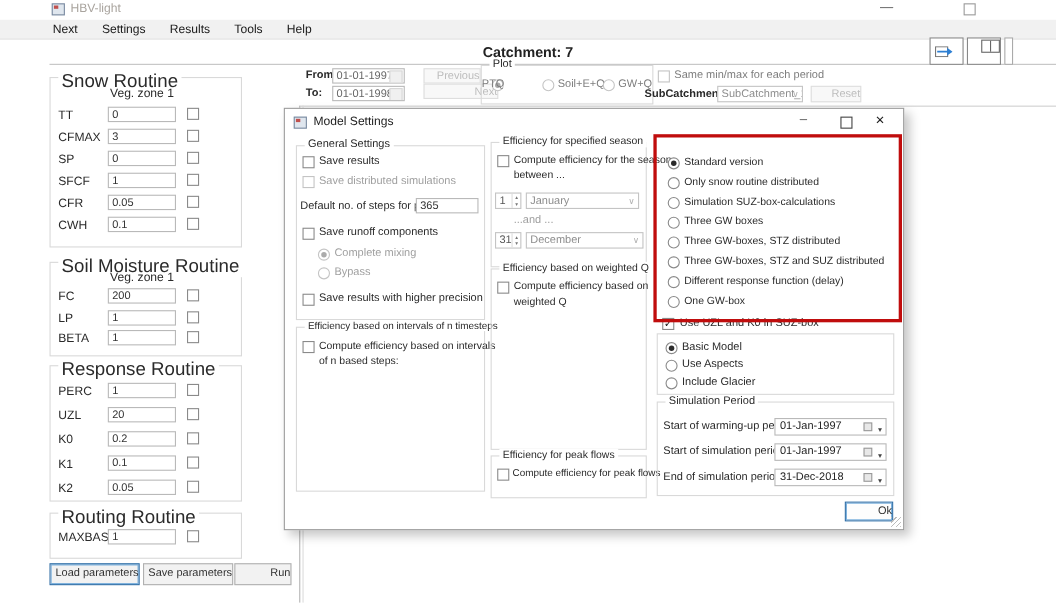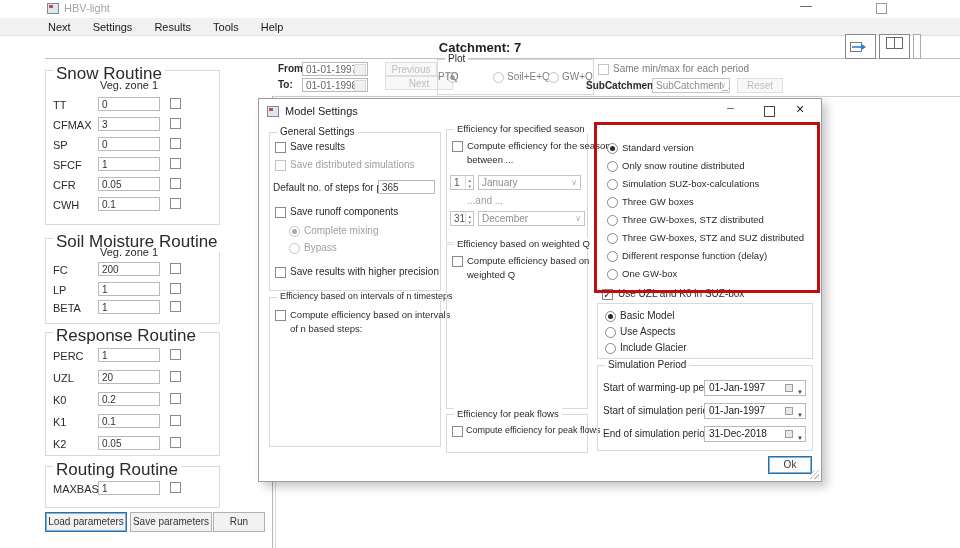--- a/index.html
+++ b/index.html
@@ -11,21 +11,21 @@
   .dis{color:#9f9f9f}
   .gray{color:#7d7d7d}
   .bold{font-weight:bold}
   .grp{position:absolute;border:1px solid #d9d9d9;background:transparent}
   .grp .cap{position:absolute;top:-7px;left:7px;background:#fff;padding:0 3px;
             font-size:10px;color:#2a2a2a;white-space:nowrap}
   .grp .cap11{font-size:17px}
   .inp{position:absolute;border:1px solid #b9b9b9;background:#fff;font-size:10px;
        color:#333;padding:1px 3px;box-sizing:border-box;height:14px;line-height:11px;overflow:hidden}
   .btn{position:absolute;border:1px solid #b0b0b0;background:#f2f2f2;font-size:10px;
-       color:#333;text-align:center;box-sizing:border-box;line-height:13px}
+       color:#333;text-align:right;box-sizing:border-box;line-height:13px}
   .btn.disabled{color:#bdbdbd;border-color:#dedede;background:#f8f8f8}
   .btn.focus{border:1px solid #2f6fa8;box-shadow:inset 0 0 0 1px #7fb2dd}
   .cbx{position:absolute;width:11px;height:11px;border:1px solid #8a8a8a;background:#fff;
        box-sizing:border-box;font-size:10px;line-height:9px;text-align:center;color:#1a1a1a}
   .cbx.dis{border-color:#c4c4c4}
   .cbx.checked::after{content:"\2713";font-size:10px}
   .rd{position:absolute;width:11px;height:11px;border:1px solid #8a8a8a;border-radius:50%;
       background:#fff;box-sizing:border-box}
   .rd.on::after{content:"";position:absolute;left:2px;top:2px;width:5px;height:5px;
       border-radius:50%;background:#2b2b2b}

